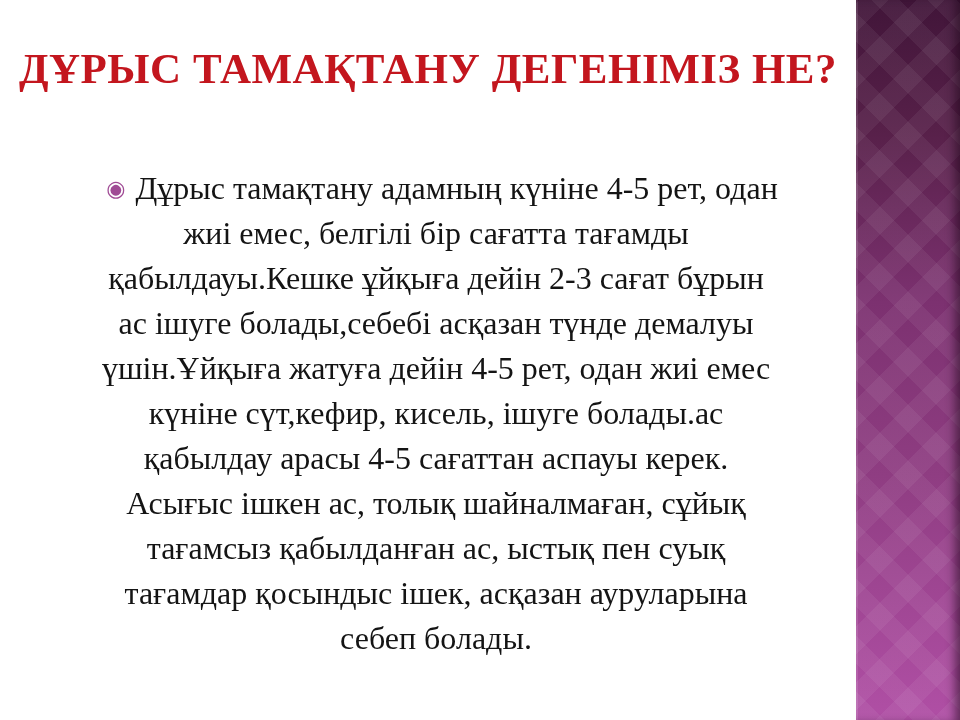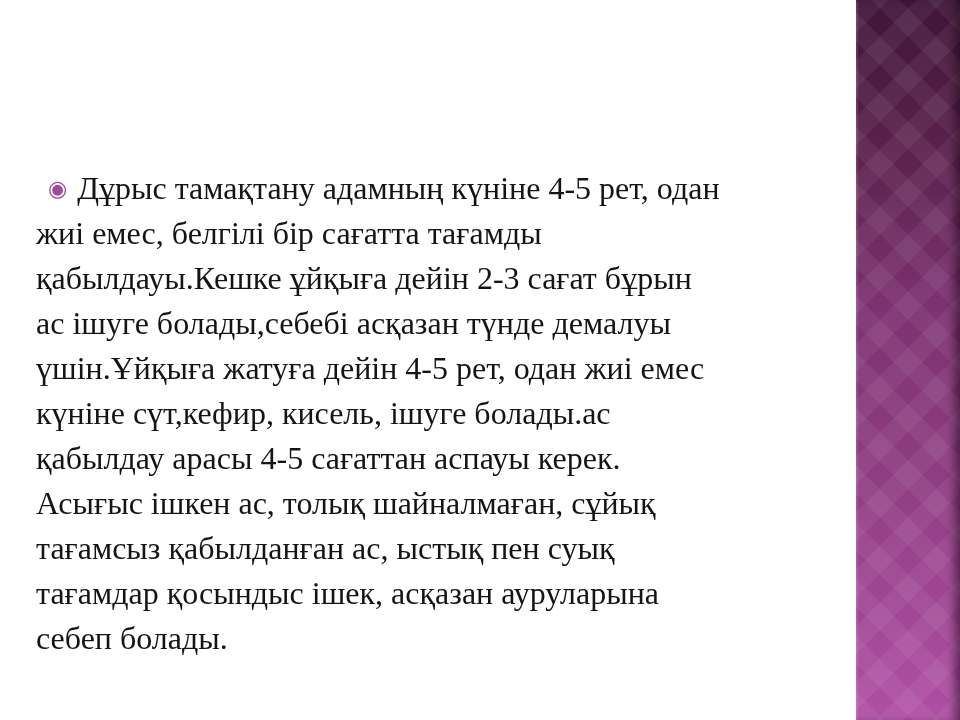--- a/index.html
+++ b/index.html
@@ -54,37 +54,39 @@
   .body-block {
     position: absolute;
     top: 166px;
     left: 0;
     width: 836px;
     padding-left: 36px;
     box-sizing: border-box;
     font-size: 32px;
     line-height: 45px;
     color: var(--body, #141414);
+    text-align: center;
   }
   .bullet {
     font-family: "DejaVu Sans", sans-serif;
     font-size: 22px;
     color: var(--bullet, #a04b95);
     margin: 0 10px 0 12px;
     vertical-align: 3px;
   }
   .body-text {
     white-space: pre-line;
   }
 </style>
 </head>
 <body>
 
 <div class="slide">
 
+  <h1 class="title">ДҰРЫС ТАМАҚТАНУ ДЕГЕНІМІЗ НЕ?</h1>
 
   <div class="body-block"><span class="bullet">◉</span><span class="body-text">Дұрыс тамақтану адамның күніне 4-5 рет, одан
 жиі емес, белгілі бір сағатта тағамды
 қабылдауы.Кешке ұйқыға дейін 2-3 сағат бұрын
 ас ішуге болады,себебі асқазан түнде демалуы
 үшін.Ұйқыға жатуға дейін 4-5 рет, одан жиі емес
 күніне сүт,кефир, кисель, ішуге болады.ас
 қабылдау арасы 4-5 сағаттан аспауы керек.
 Асығыс ішкен ас, толық шайналмаған, сұйық
 тағамсыз қабылданған ас, ыстық пен суық

